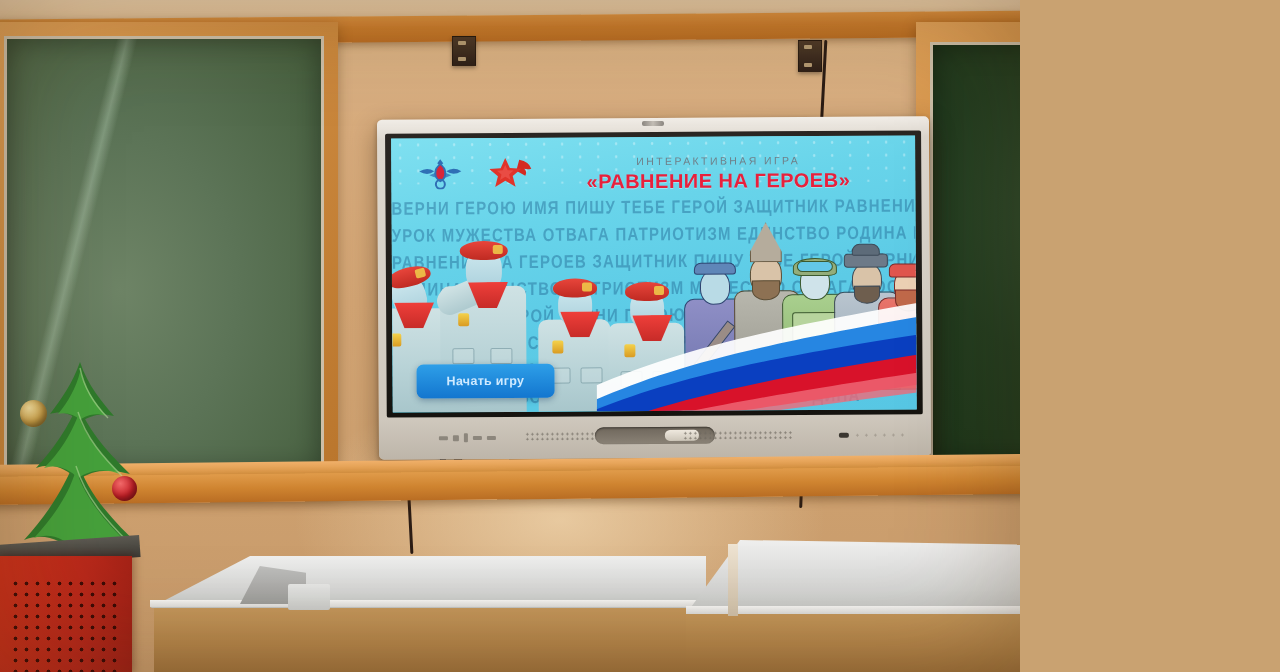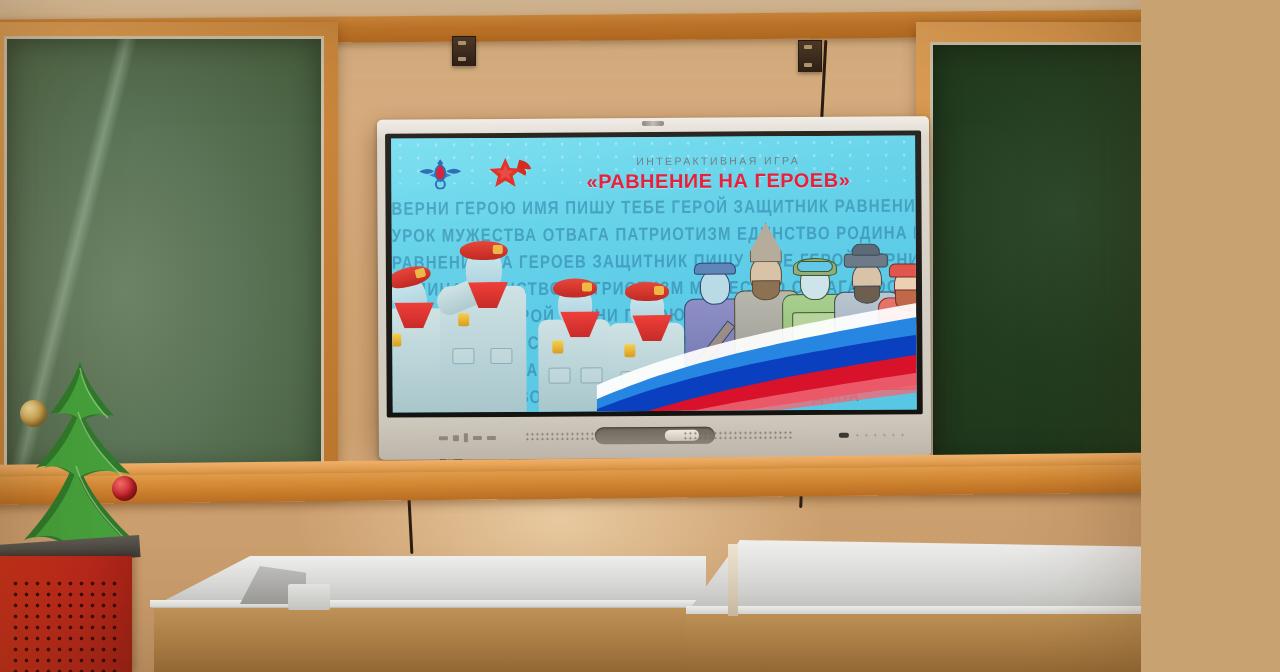--- a/index.html
+++ b/index.html
@@ -1,21 +1,21 @@
 <!DOCTYPE html>
 <html><head>
 <meta charset="utf-8">
 <style>
   * { box-sizing: border-box; margin: 0; padding: 0; }
   html, body {
     width: 1280px; height: 672px; overflow: hidden;
     font-family: "Liberation Sans", sans-serif;
     background: #c9a271;
   }
-  #scene { position: relative; width: 1141px; height: 672px; overflow: hidden; }
+  #scene { position: relative; width: 1020px; height: 672px; overflow: hidden; }
 
   
   .wall {
     position: absolute; inset: 0;
     background:
       radial-gradient(ellipse 380px 200px at 560px 520px, rgba(255,236,200,.55), rgba(255,236,200,0) 70%),
       radial-gradient(ellipse 300px 260px at 1180px 300px, rgba(255,240,210,.35), rgba(255,240,210,0) 70%),
       linear-gradient(180deg,#dbb588 0%, #d7ab7c 20%, #d2a473 45%, #cda06f 70%, #c79a6a 100%);
   }
   .wall-upper {
@@ -409,20 +409,21 @@
           </div>
 
           <svg class="ribbon" viewBox="0 0 330 130" preserveAspectRatio="none">
             <path d="M0 92 C70 62 150 40 330 10 L330 44 C160 72 80 92 0 114 Z" fill="#ffffff" opacity=".92"></path>
             <path d="M0 106 C70 76 150 54 330 24 L330 62 C160 90 80 108 0 128 Z" fill="#1a7fe0" opacity=".95"></path>
             <path d="M0 116 C72 88 152 68 330 42 L330 76 C162 102 82 118 0 134 Z" fill="#0a3fc0"></path>
             <path d="M14 130 C90 104 170 86 330 62 L330 92 C176 114 96 126 40 130 Z" fill="#d8122a"></path>
             <path d="M40 130 C110 114 190 100 330 80 L330 100 C200 116 120 126 62 130 Z" fill="#f06a78" opacity=".8"></path>
           </svg>
 
+          <div class="start-btn">Начать игру</div>
 
         </div>
       </div>
     </div>
 
     <div class="bezel-bottom">
       <div class="ports">
         <div class="port" style="width:9px;height:4px;"></div>
         <div class="port" style="width:6px;height:6px;"></div>
         <div class="port" style="width:4px;height:9px;"></div>

